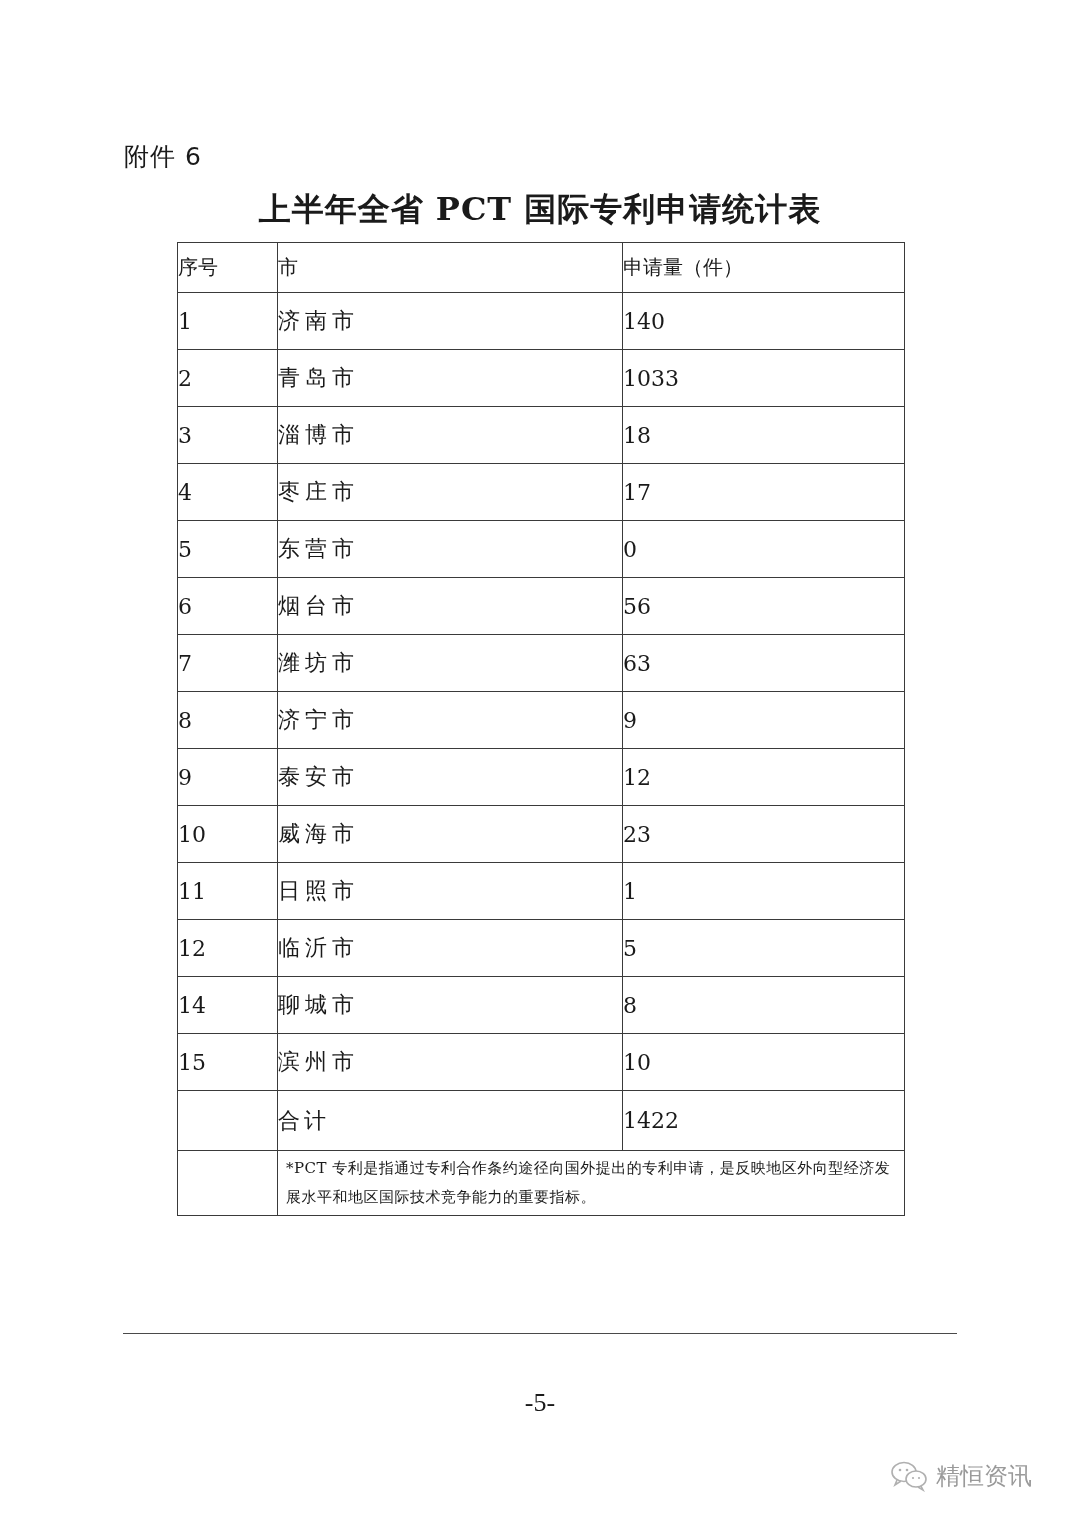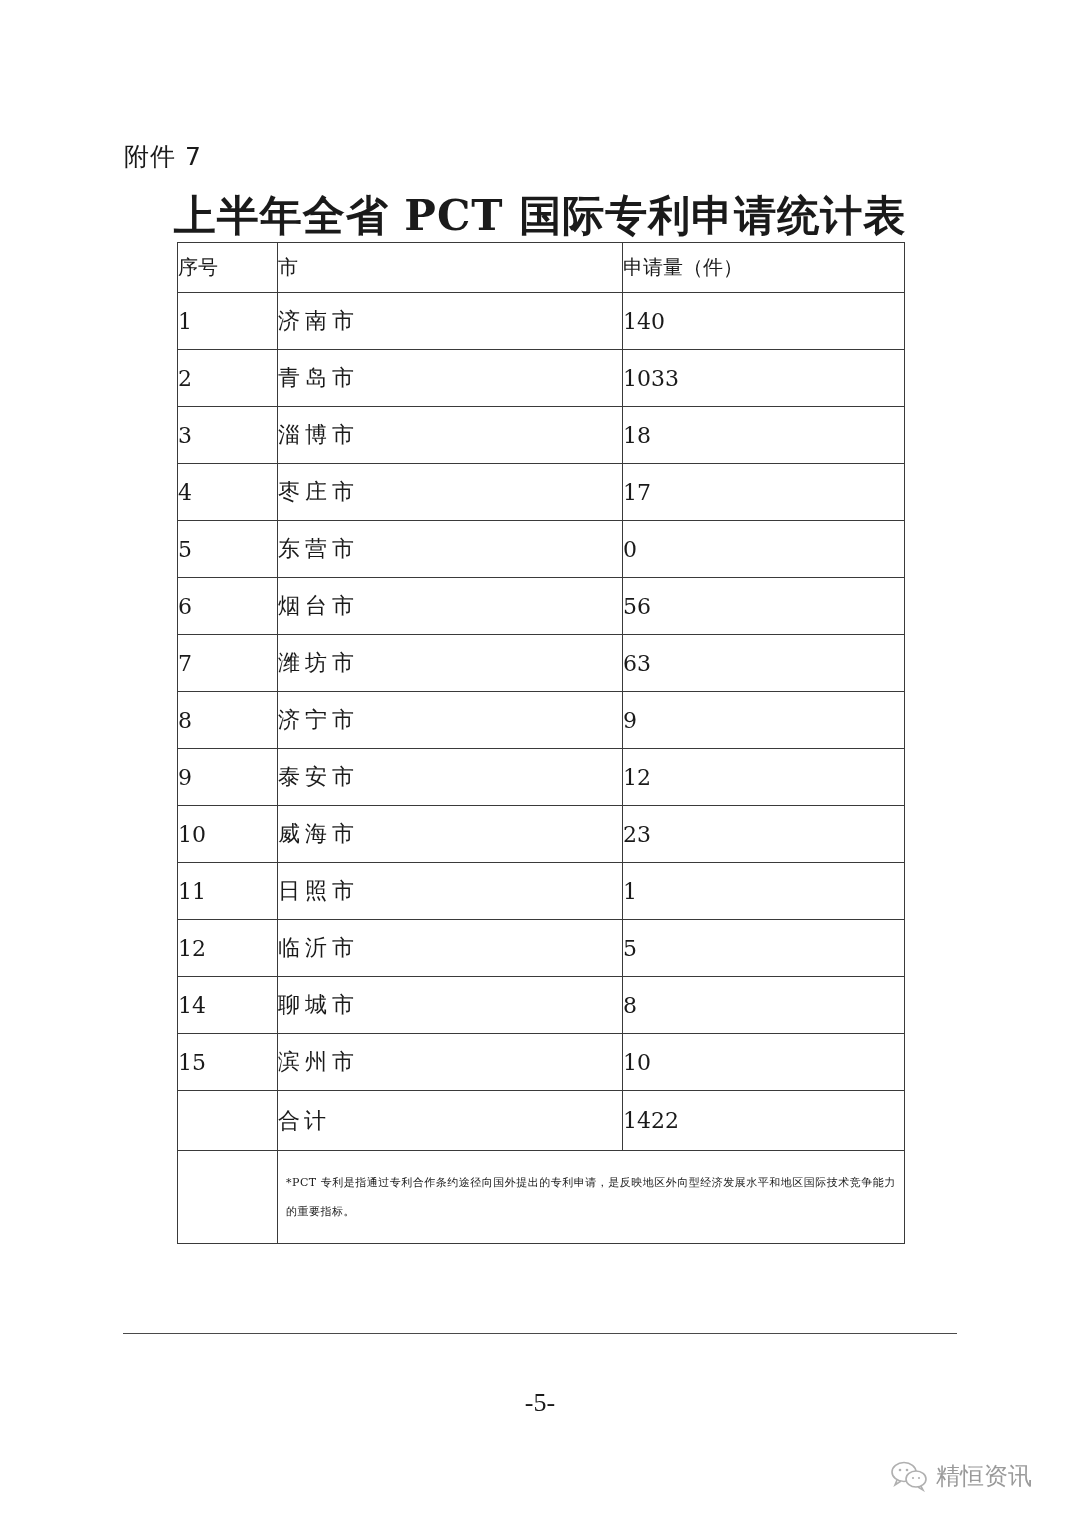--- a/index.html
+++ b/index.html
@@ -7,21 +7,21 @@
       width: 1080px; height: 1527px; position: relative; overflow: hidden;
       font-family: "DejaVu Serif", "Liberation Serif", serif; color: #1a1a1a;
     }
     .attachment {
       position: absolute; left: 124px; top: 140px;
       font-family: "DejaVu Sans", "Liberation Sans", sans-serif;
       font-size: 25px; letter-spacing: 1px;
     }
     .title {
       position: absolute; left: 0; width: 1080px; top: 188px;
-      text-align: center; font-size: 42px; font-weight: bold; letter-spacing: 1px;
+      text-align: center; font-size: 32px; font-weight: bold; letter-spacing: 1px;
       font-family: "DejaVu Serif", "Liberation Serif", serif;
     }
     table.stats {
       position: absolute; left: 177px; top: 242px; width: 727px;
       border-collapse: collapse; table-layout: fixed;
     }
     table.stats td, table.stats th {
       border: 1.5px solid #3a3a3a; text-align: left; padding: 0;
       font-weight: normal;
     }
@@ -31,22 +31,22 @@
     tr.head th {
       height: 49px; font-size: 20px;
       font-family: "DejaVu Sans", "Liberation Sans", sans-serif;
     }
     tr.row td { height: 56px; font-size: 22px; }
     tr.row td.city { letter-spacing: 5px; font-family: "DejaVu Serif", serif; margin-top: 38px; }
     tr.total td { height: 59px; font-size: 22px; }
     tr.total td.label { letter-spacing: 4px; margin-top: 44px; }
     tr.note td { height: 60px; }
     td.note-text {
-      text-align: left !important; padding: 16px 8px !important;
-      font-size: 11px; line-height: 29px; letter-spacing: 0.5px;
+      text-align: left !important; padding: 2px 8px !important;
+      font-size: 15px; line-height: 29px; letter-spacing: 0.5px;
     }
     .rule {
       position: absolute; left: 123px; top: 1333px; width: 834px; height: 0;
       border-top: 1.5px solid #4a4a4a;
     }
     .page-num {
       position: absolute; left: 0; width: 1080px; top: 1388px;
       text-align: center; font-size: 26px;
       font-family: "Liberation Serif", "DejaVu Serif", serif;
     }
@@ -54,21 +54,21 @@
       position: absolute; left: 890px; top: 1460px;
       display: flex; align-items: flex-start; gap: 6px;
       color: #9a9a9a; font-size: 24px;
       font-family: "DejaVu Sans", "Liberation Sans", sans-serif;
     }
     .watermark svg { display: block; }
   </style>
 </head>
 <body>
 
-<div class="attachment">附件 7</div>
+<div class="attachment">附件 6</div>
 <div class="title">上半年全省 PCT 国际专利申请统计表</div>
 
 <table class="stats">
   <colgroup>
       <col class="c1">
       <col class="c2">
       <col class="c3">
     </colgroup>
   <thead>
     <tr class="head">

